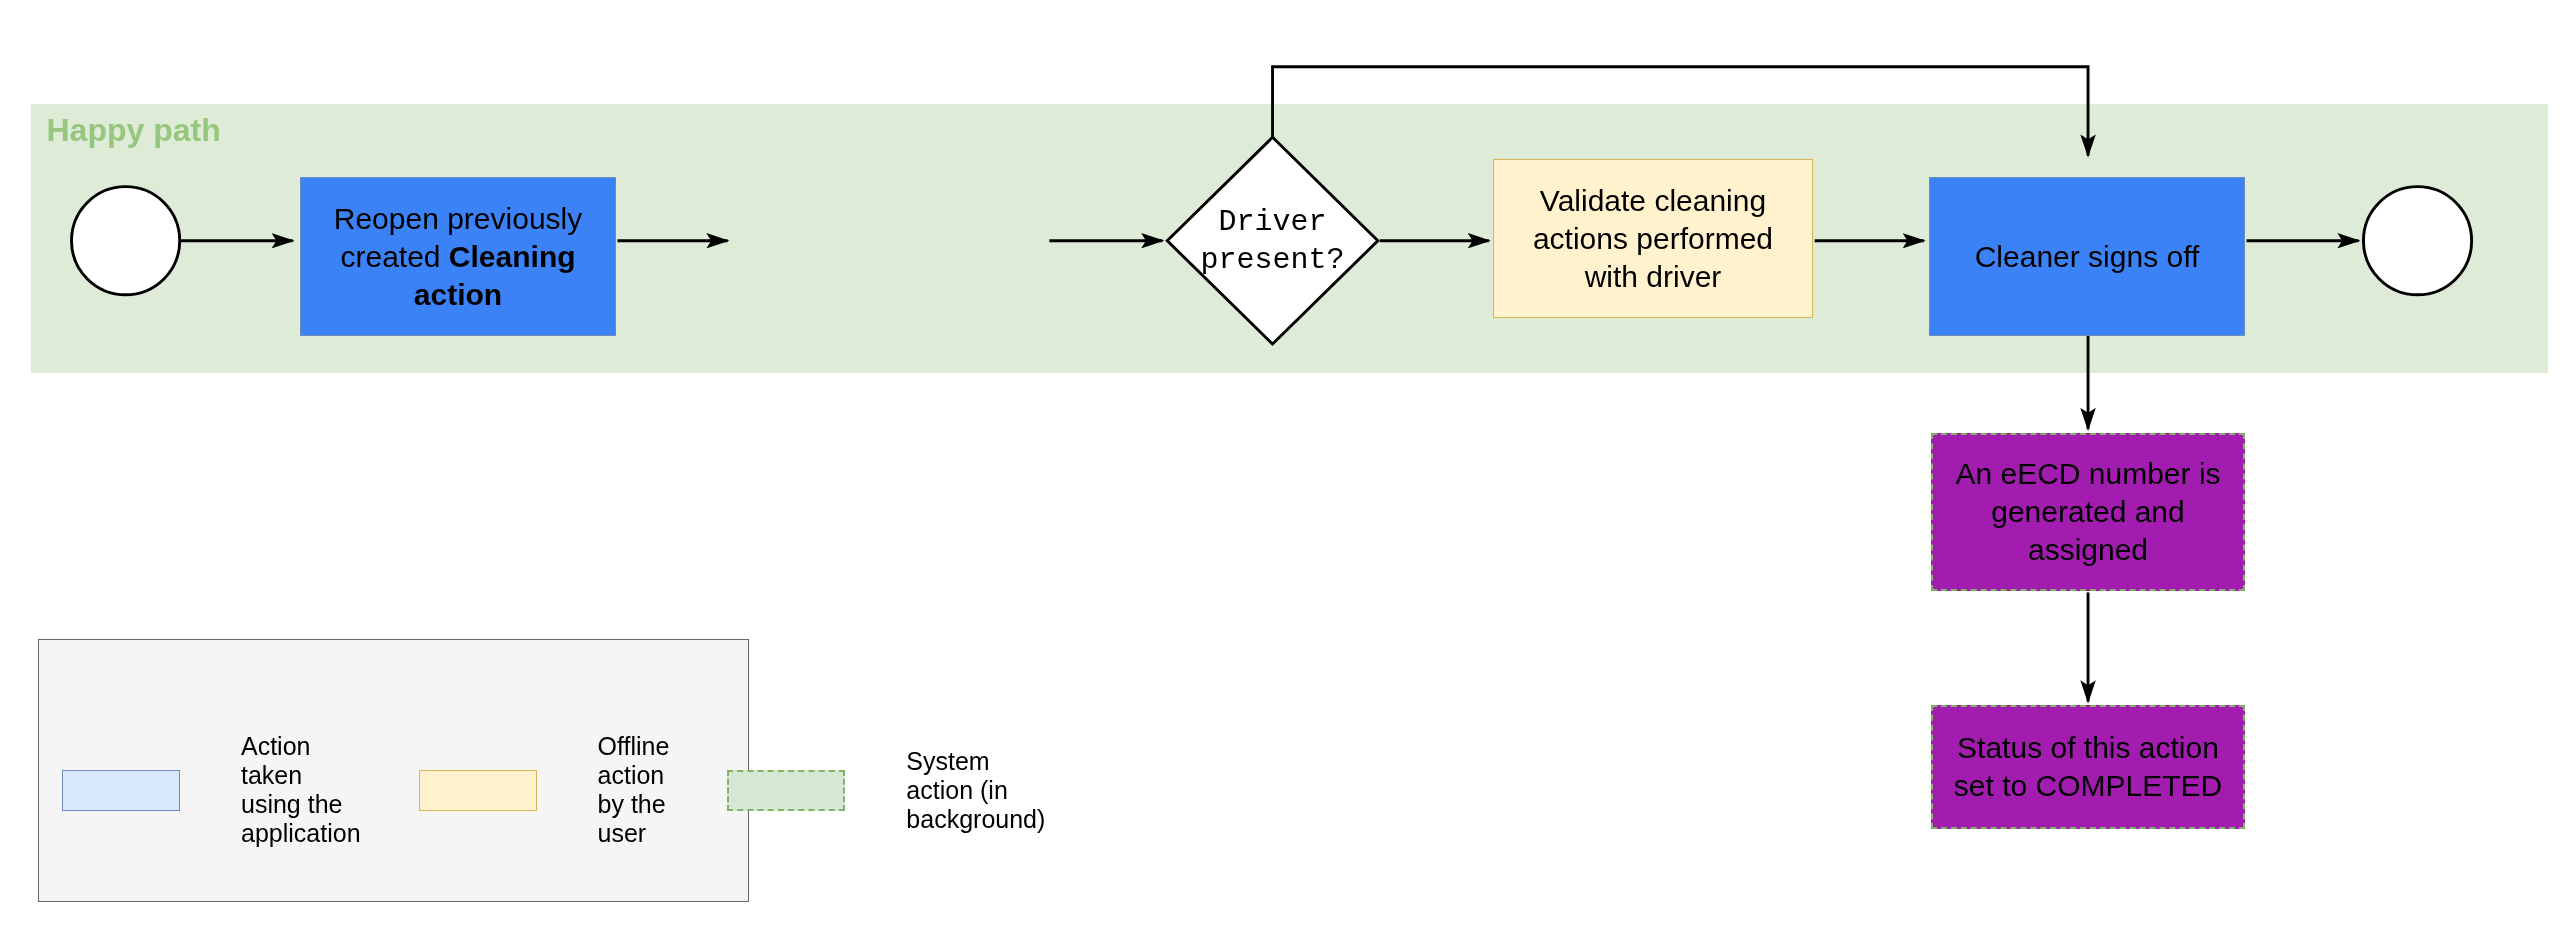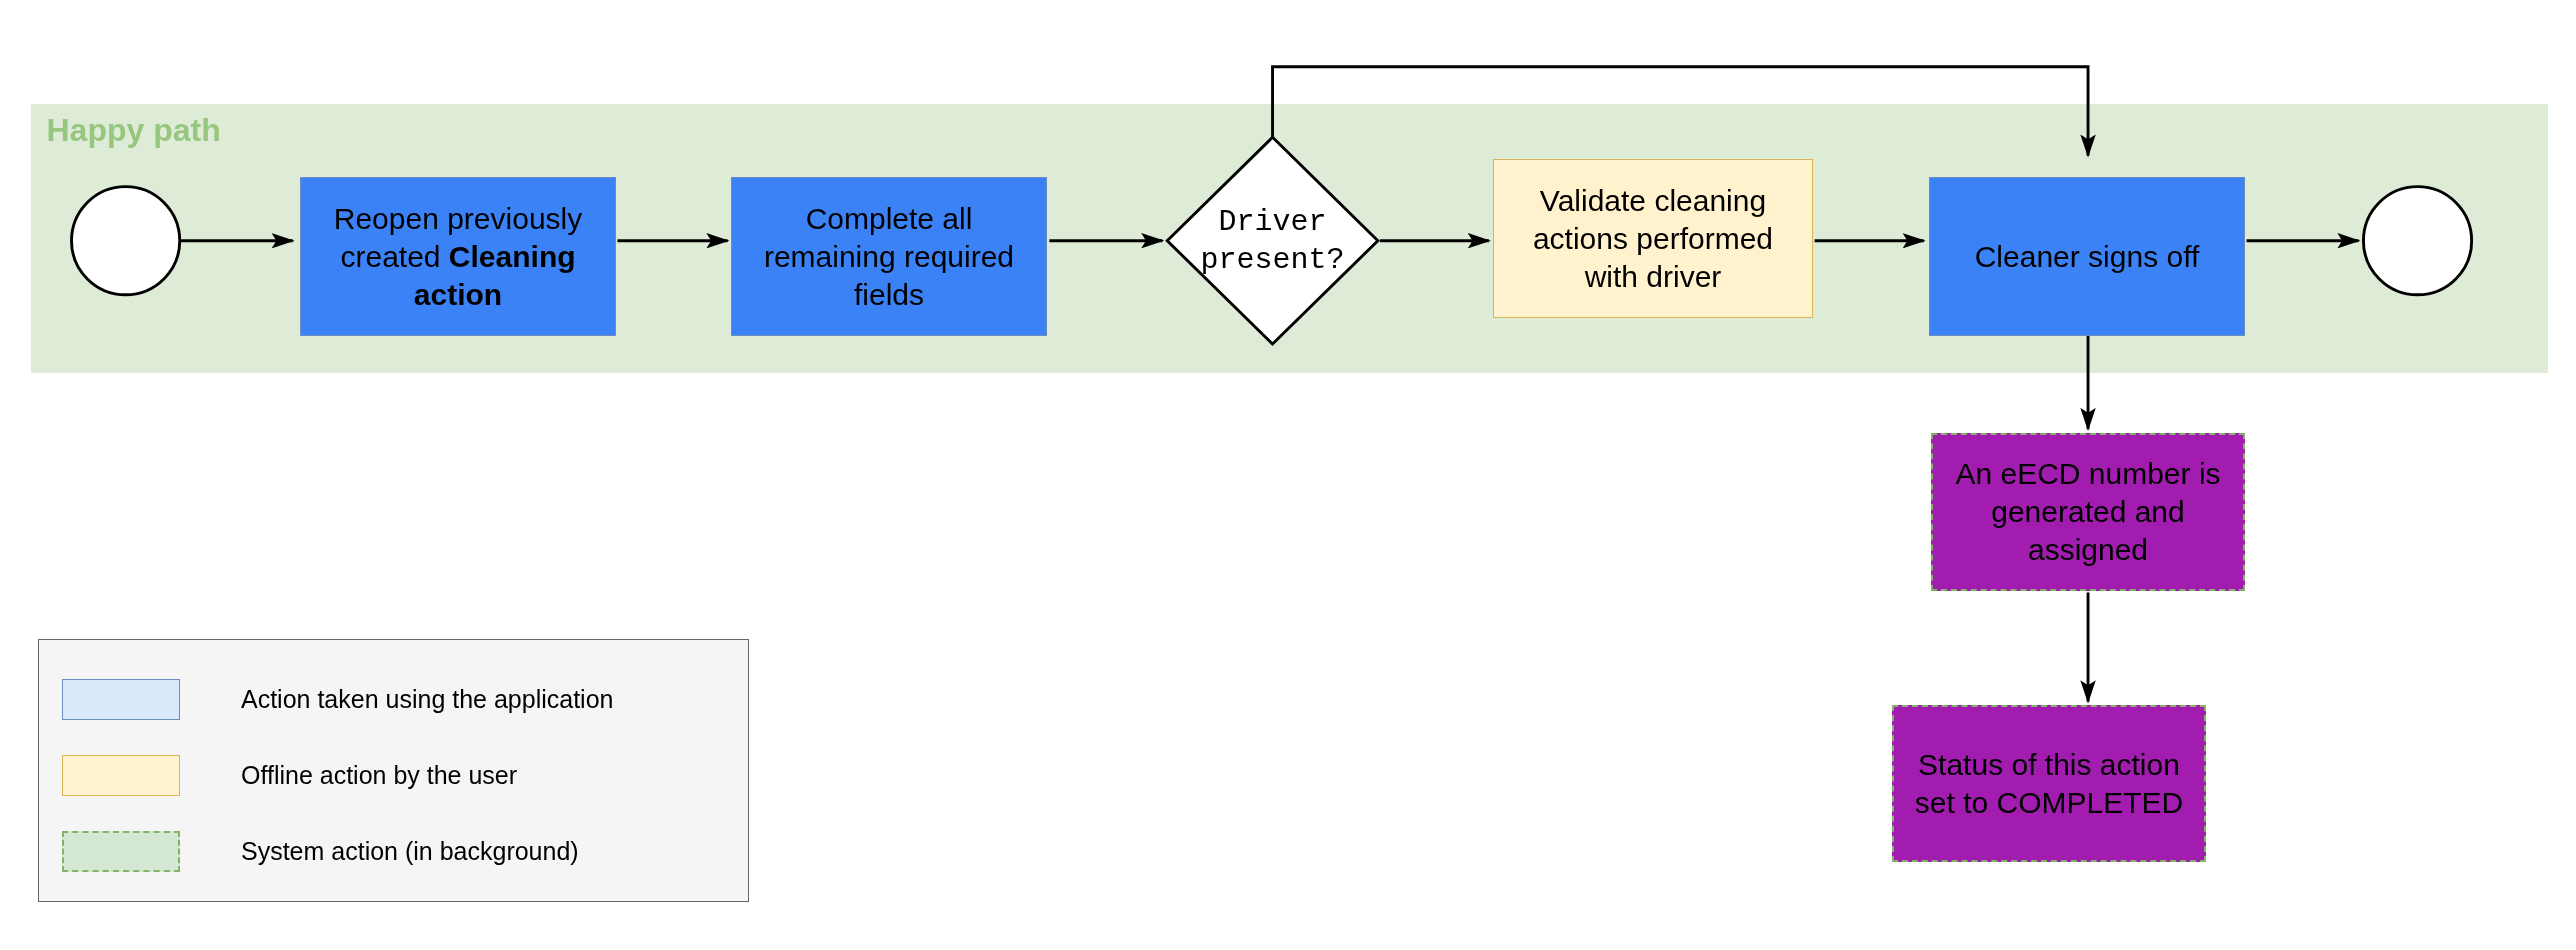--- a/index.html
+++ b/index.html
@@ -75,34 +75,34 @@
     z-index: 2;
     font-family: Liberation Mono, monospace;
   }
 
   #node-reopen   { left: 300px;  top: 159px; width: 316px; height: 159px; }
   #node-complete { left: 731px;  top: 159px; width: 316px; height: 159px; }
   #node-validate { left: 1493px; top: 159px; width: 320px; height: 159px; }
   #node-signoff  { left: 1929px; top: 159px; width: 316px; height: 159px; }
   #node-decision { left: 1195px; top: 137px; width: 155px; height: 208px; }
   #node-eecd     { left: 1931px; top: 433px; width: 314px; height: 158px; }
-  #node-status   { left: 1892px; top: 705px; width: 314px; height: 157px; }
+  #node-status   { left: 1931px; top: 705px; width: 314px; height: 124px; }
 
   
   .legend {
     position: absolute;
     left: 38px; top: 639px;
     width: 711px; height: 263px;
     box-sizing: border-box;
     background: #f5f5f5;
     border: 1.9px solid #666666;
     z-index: 2;
     padding-top: 39px;
     display: flex;
-    flex-direction: column;
+    flex-direction: row;
     gap: 35px;
   }
   .legend-row {
     display: flex;
     align-items: center;
     margin-left: 23px;
   }
   .legend-swatch {
     box-sizing: border-box;
     width: 118px; height: 41px;
@@ -150,23 +150,20 @@
     <path d="M2161,331 L2161,444" stroke="#000000" stroke-width="3" fill="none" marker-end="url(#arrow)"></path>
     <path d="M2161,613 L2161,726" stroke="#000000" stroke-width="3" fill="none" marker-end="url(#arrow)"></path>
   </svg>
 
   <div class="node app" id="node-reopen">
     <div>
       <span>Reopen previously created </span><b>Cleaning action</b>
     </div>
   </div>
 
-  <div class="node app" id="node-complete">
-    <div>Complete all remaining required fields</div>
-  </div>
 
   <div class="node decision-label" id="node-decision">
     <div>Driver present?</div>
   </div>
 
   <div class="node app" id="node-signoff">
     <div>Cleaner signs off</div>
   </div>
 
   <div class="node offline" id="node-validate">

